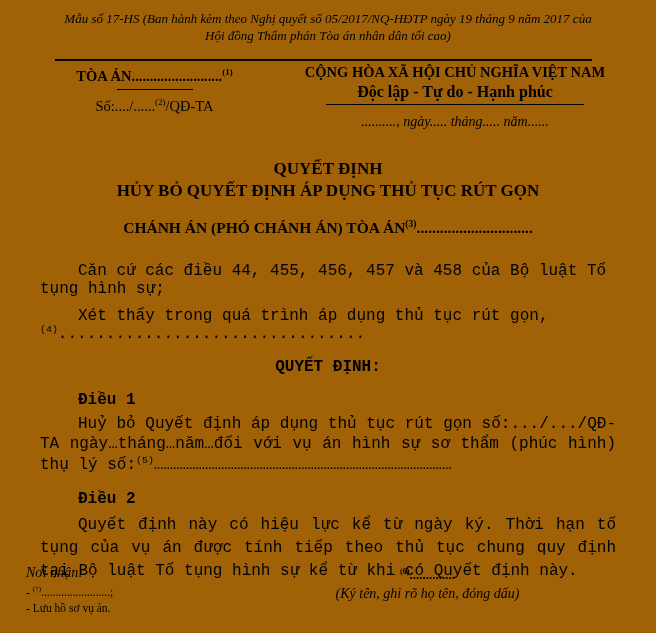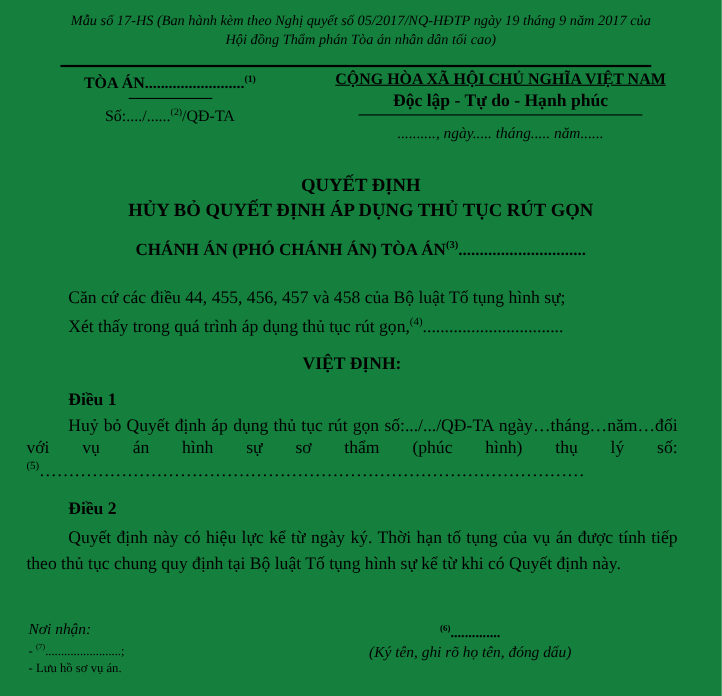--- a/index.html
+++ b/index.html
@@ -1,38 +1,38 @@
 <!DOCTYPE html>
 <html><head>
 <meta charset="utf-8">
 <style>
   html,body { margin:0; padding:0; }
   .page {
-    width:656px; height:633px; background:#15803d; position:relative; overflow:hidden;
+    width:656px; height:633px; background:#a16207; position:relative; overflow:hidden;
     font-family:"Liberation Serif", serif; color:#000; box-sizing:border-box;
   }
   .form-note { margin-top:10px; text-align:center; font-style:italic; font-size:13px; line-height:17px; }
   .top-rule { position:absolute; left:55px; top:59px; width:537px; border-top:2px solid #000; }
 
   .header-cols { display:flex; margin-top:20px; padding-left:47px; }
   .col-left { width:215px; text-align:center; padding-top:4px; }
   .court-line { font-weight:bold; font-size:14.5px; white-space:nowrap; }
   .underline-sm { width:76px; border-top:1.5px solid #000; margin:4px auto 8px; }
   .so-line { font-size:14.5px; white-space:nowrap; }
   .col-right { width:330px; margin-left:28px; text-align:center; }
-  .national-1 { font-weight:bold; font-size:14.5px; white-space:nowrap;text-decoration:underline; }
+  .national-1 { font-weight:bold; font-size:14.5px; white-space:nowrap; }
   .national-2 { font-weight:bold; font-size:16px; margin-top:2px; white-space:nowrap; }
   .underline-lg { width:258px; border-top:1.5px solid #000; margin:3px auto 9px; }
   .date-line { font-style:italic; font-size:14px; white-space:nowrap; }
 
   .title-block { text-align:center; margin-top:28px; }
   .title-1, .title-2 { font-weight:bold; font-size:17px; line-height:22px; }
   .issuer-line { font-weight:bold; font-size:15.5px; margin-top:17px; }
 
-  .body { padding:0 40px 0 24px; font-size:16px; }
+  .body { padding:0 40px 0 40px; font-size:16px;font-family:Liberation Mono, monospace; }
   .body p { margin:0; }
   .citation { text-indent:38px; margin-top:25px !important; }
   .consider { text-indent:38px; margin-top:9px !important; }
   .decision-heading { text-align:center; font-weight:bold; font-size:16px; margin-top:15px !important; }
   .article-heading { text-indent:38px; font-weight:bold; margin-top:15px !important; }
   .art1 { text-indent:38px; text-align:justify; line-height:1.28; margin-top:5px !important; }
   .art2 { text-indent:38px; text-align:justify; line-height:1.44; margin-top:6px !important; }
 
   sup { font-size:0.62em; vertical-align:super; line-height:0; }
 
@@ -74,21 +74,21 @@
   <div class="title-block">
     <div class="title-1">QUYẾT ĐỊNH</div>
     <div class="title-2">HỦY BỎ QUYẾT ĐỊNH ÁP DỤNG THỦ TỤC RÚT GỌN</div>
     <div class="issuer-line"><span>CHÁNH ÁN (PHÓ CHÁNH ÁN) TÒA ÁN</span><sup>(3)</sup><span>..............................</span></div>
   </div>
 
   <div class="body">
     <p class="citation">Căn cứ các điều 44, 455, 456, 457 và 458 của Bộ luật Tố tụng hình sự;</p>
     <p class="consider"><span>Xét thấy trong quá trình áp dụng thủ tục rút gọn,</span><sup>(4)</sup><span>................................</span></p>
 
-    <p class="decision-heading">VIỆT ĐỊNH:</p>
+    <p class="decision-heading">QUYẾT ĐỊNH:</p>
 
     <p class="article-heading">Điều 1</p>
     <p class="art1"><span>Huỷ bỏ Quyết định áp dụng thủ tục rút gọn số:.../.../QĐ-TA ngày…tháng…năm…đối với vụ án hình sự sơ thẩm (phúc hình) thụ lý số:</span><sup>(5)</sup><span>…………………………………………………………………………………</span></p>
 
     <p class="article-heading">Điều 2</p>
     <p class="art2">Quyết định này có hiệu lực kể từ ngày ký. Thời hạn tố tụng của vụ án được tính tiếp theo thủ tục chung quy định tại Bộ luật Tố tụng hình sự kể từ khi có Quyết định này.</p>
   </div>
 
   <div class="footer">
     <div class="recipients">

